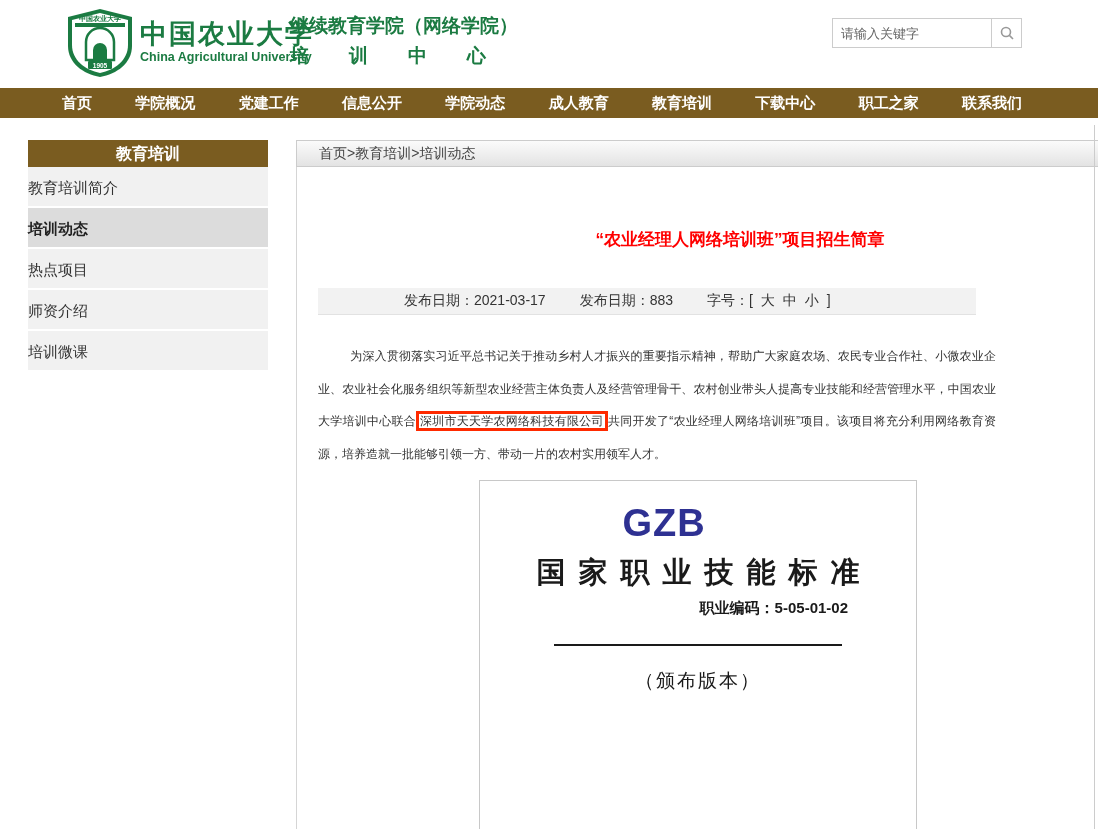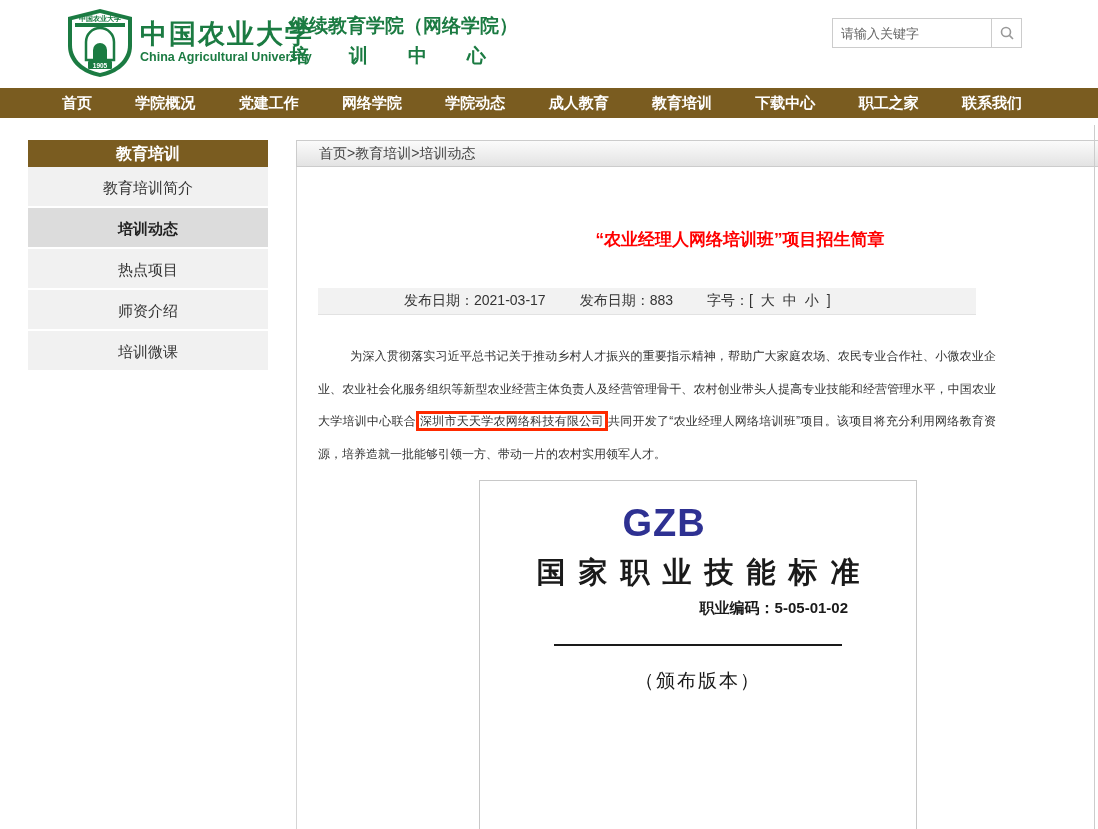--- a/index.html
+++ b/index.html
@@ -24,21 +24,21 @@
 
   
   .nav { position:absolute; top:88px; left:0; width:1098px; height:30px; background:#7a5c20;
          display:flex; align-items:center; justify-content:space-between; padding:0 76px 0 62px; }
   .nav a { color:#fff; font-size:15px; font-weight:bold; text-decoration:none; white-space:nowrap; cursor:pointer; }
 
   
   .sidebar { position:absolute; left:28px; top:140px; width:240px; }
   .sidebar-head { height:27px; line-height:27px; background:#7a5c20; color:#fff; text-align:center;
                   font-size:16px; font-weight:bold; }
-  .side-item { height:41px; line-height:41px; text-align:center; font-size:15px; color:#333;
+  .side-item { height:41px; line-height:41px; text-align:left; font-size:15px; color:#333;
                background:#f1f1f1; border-bottom:2px solid #fff; cursor:pointer; }
   .side-item.active { background:#dcdcdc; font-weight:bold; color:#222; }
 
   
   .content { position:absolute; left:296px; top:140px; width:888px; height:689px; }
   .crumb-bar { height:27px; line-height:25px; border:1px solid #ccc;
                background:linear-gradient(#fbfbfb,#e3e3e3); padding-left:22px; font-size:14px; color:#444; }
   .crumb-bar span { cursor:pointer; }
   .content-body { height:662px; border-left:1px solid #d5d5d5; border-right:1px solid #d5d5d5; background:#fff; }
   .article-title { padding-top:61px; text-align:center; font-size:17px; font-weight:bold; color:#f00; }
@@ -93,21 +93,21 @@
           <line x1="10.4" y1="10.4" x2="14" y2="14" stroke="#999" stroke-width="1.6"></line>
         </svg>
       </button>
     </div>
   </div>
 
   <div class="nav">
     <a>首页</a>
     <a>学院概况</a>
     <a>党建工作</a>
-    <a>网络学院</a>
+    <a>信息公开</a>
     <a>学院动态</a>
     <a>成人教育</a>
     <a>教育培训</a>
     <a>下载中心</a>
     <a>职工之家</a>
     <a>联系我们</a>
   </div>
 
   <div class="sidebar">
     <div class="sidebar-head">教育培训</div>

